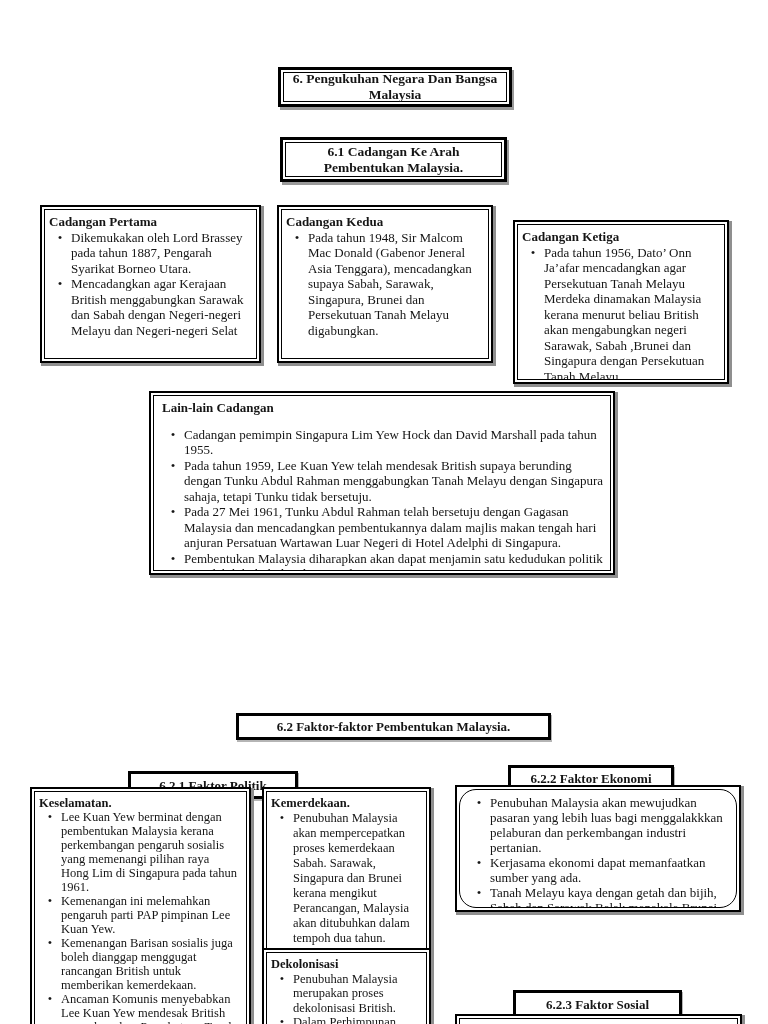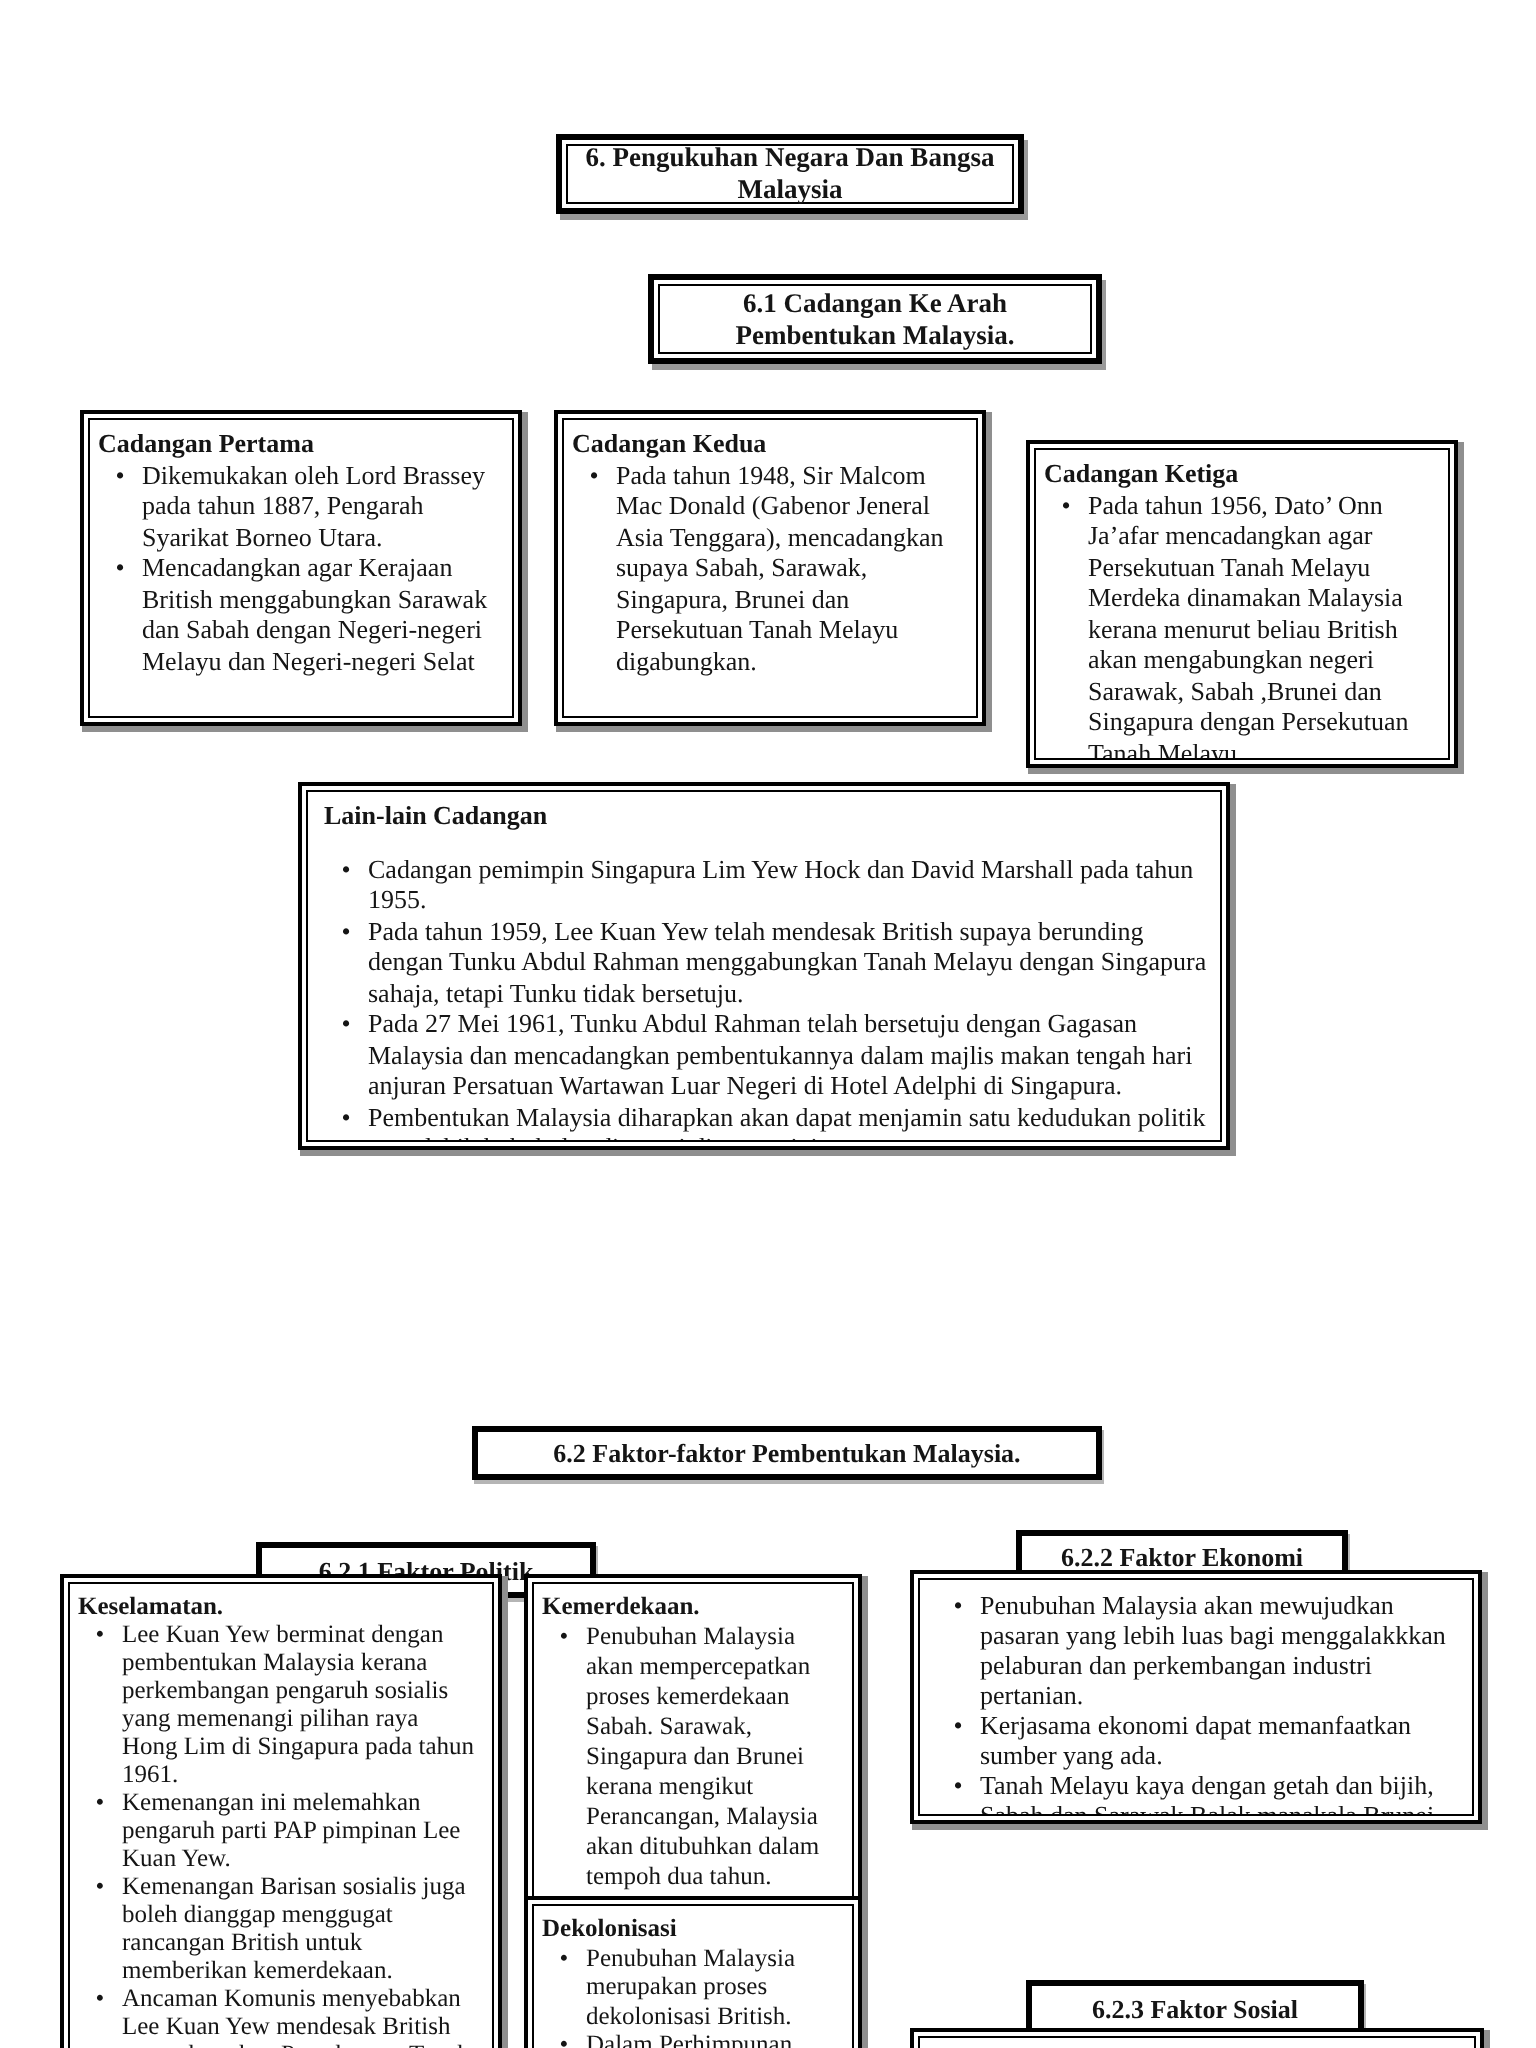--- a/index.html
+++ b/index.html
@@ -37,33 +37,33 @@
   .gap .btitle{}
   .gap-sm .btitle{margin-bottom:11px;}
   .bullet{display:flex;}
   .bullet::before{
     content:"\2022";flex:0 0 22px;text-align:center;box-sizing:border-box;
   }
   .bullet .btxt{flex:1 1 auto;}
   
   .metrics-tight .cbox-in{font-size:12.5px;line-height:14px;}
   .metrics-mid .cbox-in{font-size:12.5px;line-height:15px;}
-  .metrics-eco .cbox-in{font-size:13px;line-height:15px;padding-top:5px;}
+  .metrics-eco .cbox-in{font-size:13px;line-height:15px;padding-top:5px;border-radius:17px;}
   .metrics-deko .cbox-in{font-size:12.5px;line-height:14.5px;}
 </style>
 </head>
 <body>
 
 <div id="page">
 
   <div class="dbox" style="left:278px;top:67px;width:234px;height:40px;">
     <div class="dbox-in">6. Pengukuhan Negara Dan Bangsa Malaysia</div>
   </div>
 
-  <div class="dbox" style="left:280px;top:137px;width:227px;height:45px;margin-left:44px;">
+  <div class="dbox" style="left:280px;top:137px;width:227px;height:45px;">
     <div class="dbox-in">6.1 Cadangan Ke Arah Pembentukan Malaysia.</div>
   </div>
 
   <div class="cbox gap" style="left:40px;top:205px;width:221px;height:158px;">
     <div class="cbox-in">
       <div class="btitle">Cadangan Pertama</div>
       <div class="bullet">
           <span class="btxt">Dikemukakan oleh Lord Brassey pada tahun 1887, Pengarah Syarikat Borneo Utara.</span>
         </div>
       <div class="bullet">

